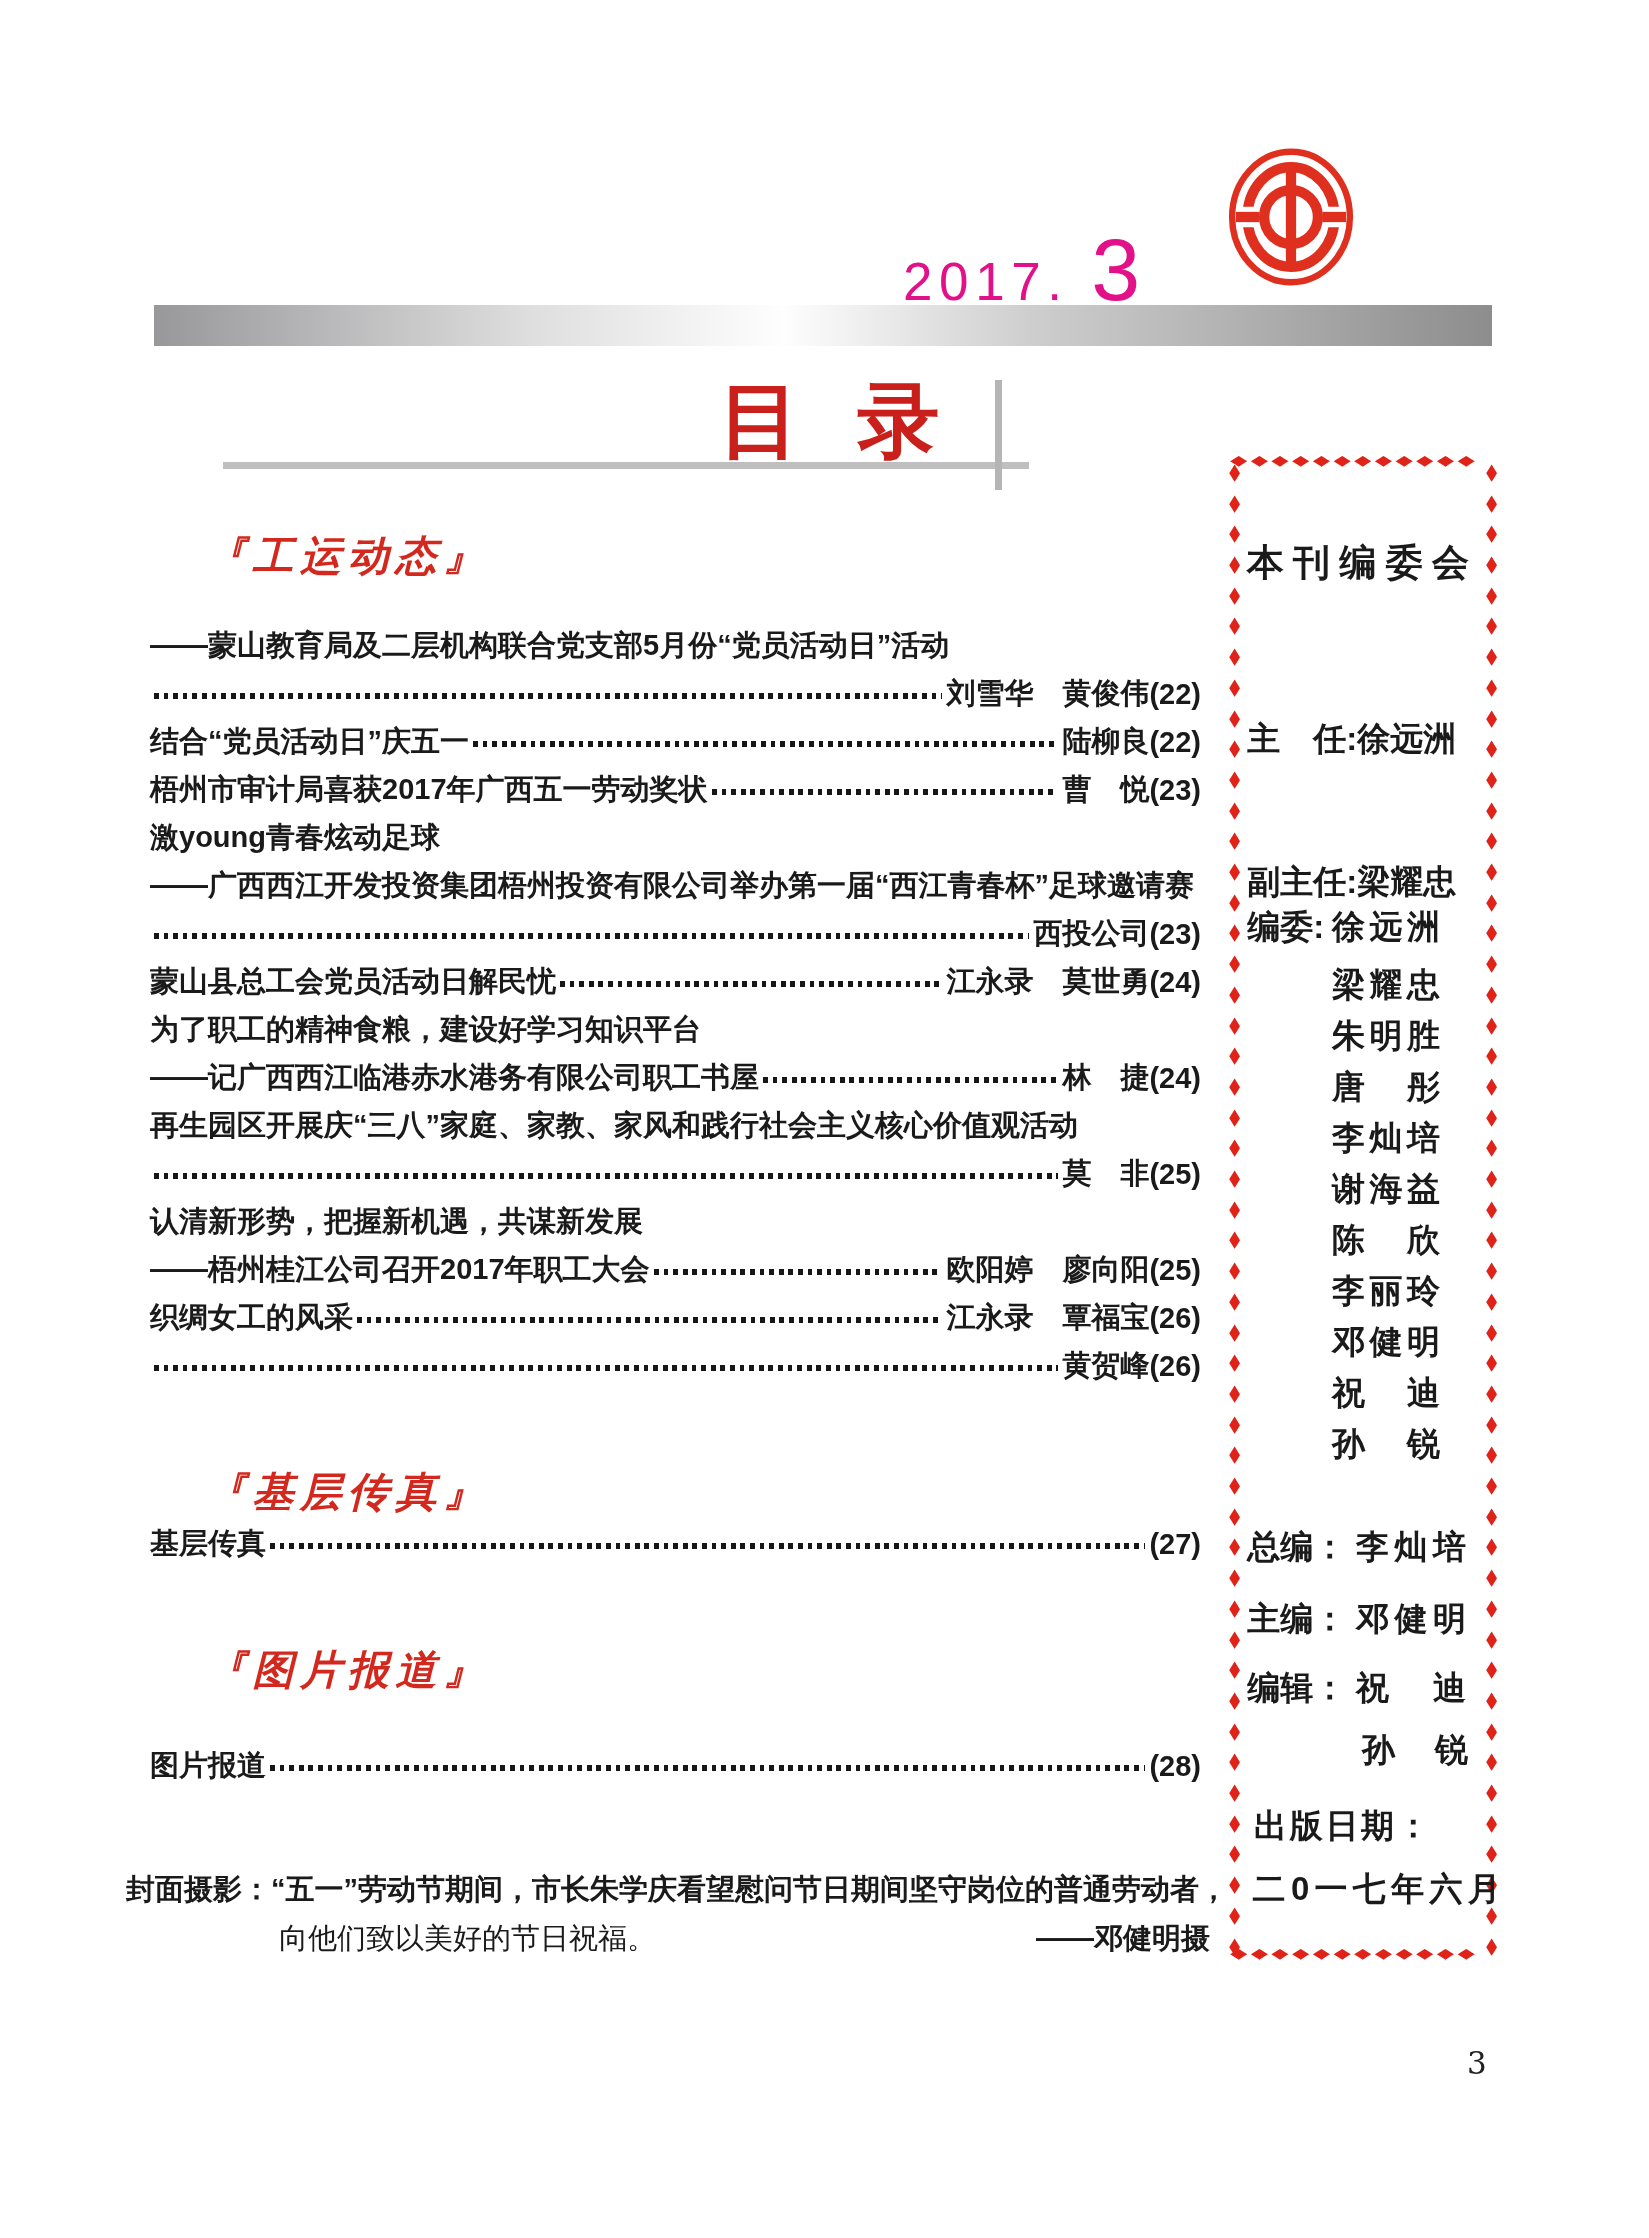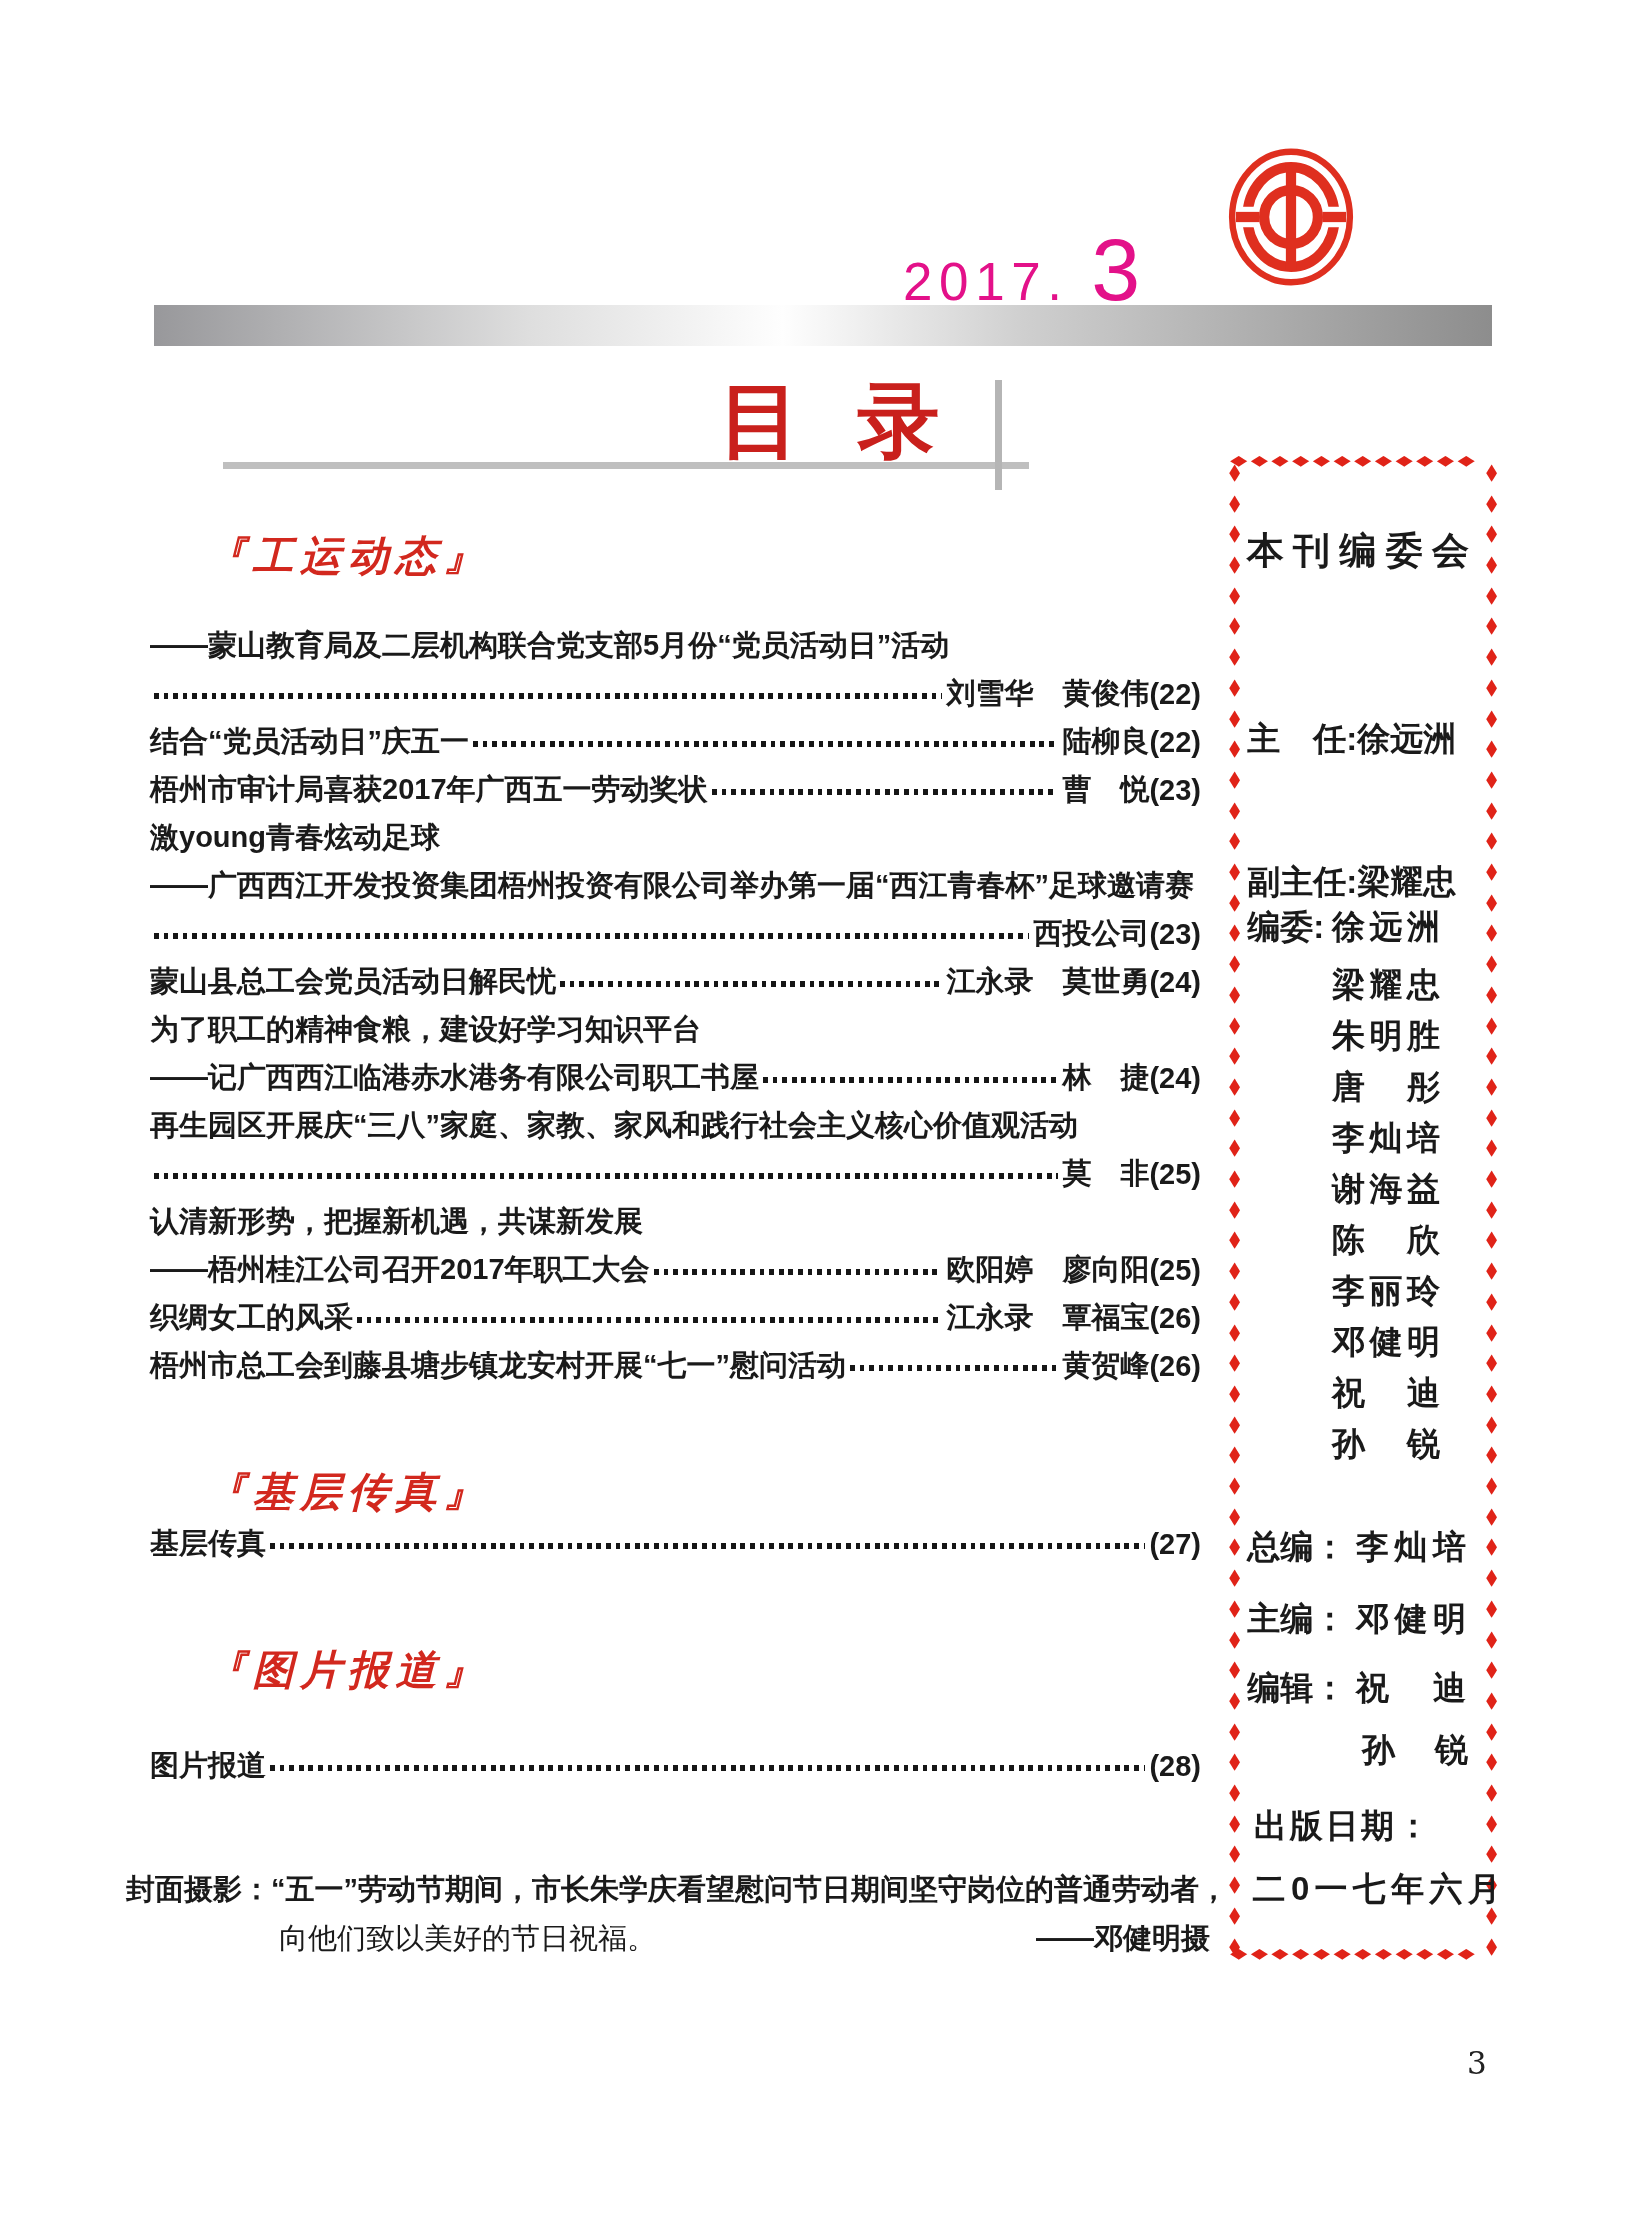--- a/index.html
+++ b/index.html
@@ -40,21 +40,21 @@
   
   .sidebar{position:absolute;left:1234px;top:461px;width:257px;height:1493px;font-weight:bold;}
   .dborder{position:absolute;color:var(--diamond-red,#e02318);overflow:hidden;white-space:nowrap;
            font-family:"DejaVu Sans",sans-serif;line-height:1;}
   .db-top,.db-bottom{left:-4px;right:-4px;height:24px;font-size:22.6px;letter-spacing:3.3px;transform:scaleY(0.62);}
   .db-top{top:-12px;} .db-bottom{bottom:-12px;}
   .db-left,.db-right{top:-2.7px;bottom:-2.7px;width:24px;font-size:22.6px;letter-spacing:4.7px;
                      writing-mode:vertical-rl;transform:scaleX(0.62);}
   .db-left{left:-12px;} .db-right{right:-12px;}
 
-  .sb-title{position:absolute;left:0;top:65px;width:100%;text-align:center;
+  .sb-title{position:absolute;left:0;top:77px;width:100%;text-align:center;
             font-size:37px;letter-spacing:9.3px;}
   .sb-line{position:absolute;left:13.3px;white-space:nowrap;font-size:33px;}
   .sb-zhuren{top:256px;} .sb-fuzhuren{top:351px;margin-top:48px;} .sb-bianwei{top:444px;}
   .sb-name{position:absolute;display:block;width:108px;left:98px;
            text-align:justify;text-align-last:justify;font-size:33px;}
   .sb-bianwei-name{top:444px;}
   .sb-members{position:absolute;left:98px;top:502px;width:108px;font-size:33px;}
   .sb-members .member{height:51px;text-align:justify;text-align-last:justify;}
   .sb-zongbian{top:1064px;} .sb-zhubian{top:1136px;} .sb-bianji{top:1205px;}
   .sb-name2{position:absolute;display:block;left:122px;width:110px;
@@ -181,21 +181,20 @@
     <span class="authors">欧阳婷　廖向阳</span>
     <span class="pageno">(25)</span>
   </div>
       <div class="toc-row row-entry">
     <span class="t">织绸女工的风采 </span>
     <span class="dots"></span>
     <span class="authors">江永录　覃福宝</span>
     <span class="pageno">(26)</span>
   </div>
       <div class="toc-row row-entry">
-    <span class="t">梧州市总工会到藤县塘步镇龙安村开展“七一”慰问活动</span>
     <span class="dots"></span>
     <span class="authors">黄贺峰</span>
     <span class="pageno">(26)</span>
   </div>
     </div>
   <div class="sec-rows sec-r1" id="rows-1">
       <div class="toc-row row-entry">
     <span class="t">基层传真</span>
     <span class="dots"></span>
     <span class="authors"></span>

